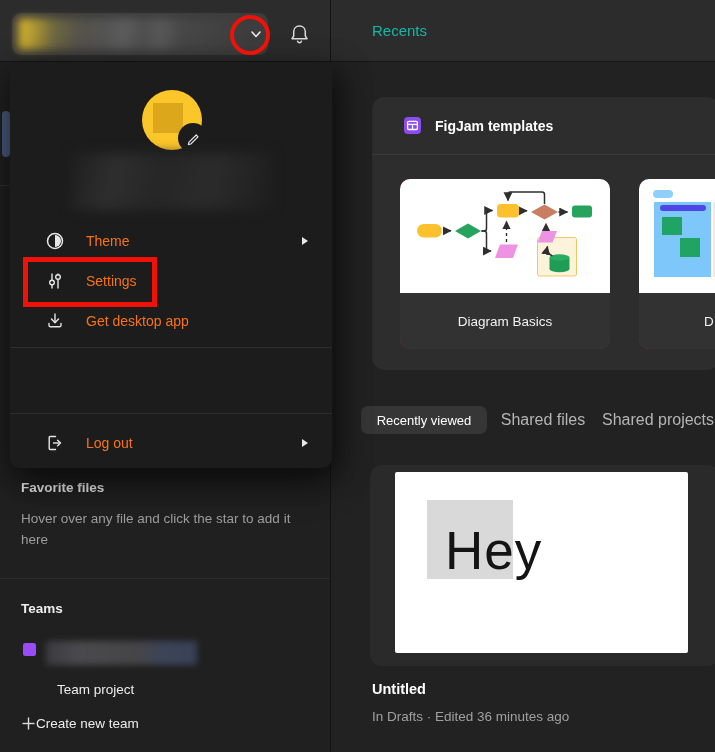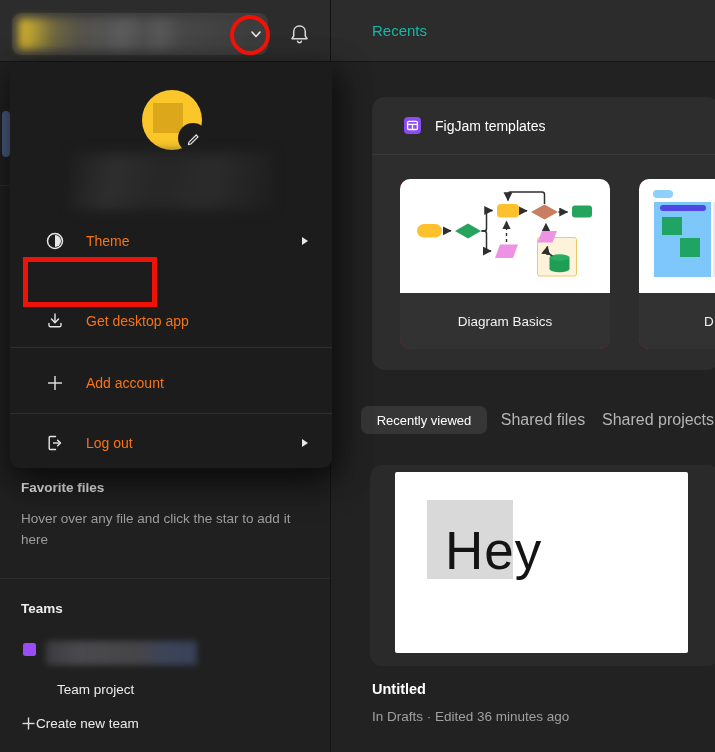--- a/index.html
+++ b/index.html
@@ -60,21 +60,21 @@
   .submenu-arrow { position:absolute; right:24px; width:0; height:0;
     border-left:6px solid #e8e8e8; border-top:4.5px solid transparent; border-bottom:4.5px solid transparent; }
 
   
   .annot-rect { position:absolute; left:23px; top:257px; width:134px; height:50px; border:5px solid #ee1208; z-index:20; }
   .annot-circle { position:absolute; left:230px; top:15px; width:40px; height:40px; border:4.5px solid #ee1208; border-radius:50%; z-index:20; }
 
   
   .banner { position:absolute; left:372px; top:97px; width:348px; height:273px; background:#2d2d2d; border-radius:13px; z-index:2; }
   .banner-header { position:absolute; left:0; top:0; width:100%; height:58px; display:flex; align-items:center; padding-left:32px; gap:14px; border-bottom:1px solid #3a3a3a; }
-  .banner-title { font-size:14px; font-weight:400; color:#ffffff; }
+  .banner-title { font-size:14px; font-weight:700; color:#ffffff; }
   .tcard { position:absolute; top:82px; width:210px; height:170px; border-radius:10px; overflow:hidden; background:#be185d; }
   .tcard-1 { left:28px; } .tcard-2 { left:267px; }
   .tthumb { position:absolute; left:0; top:0; width:210px; height:114px; background:#ffffff; }
   .tfooter { position:absolute; left:0; top:114px; width:210px; height:56px; background:#323232;
     display:flex; align-items:center; justify-content:center; font-size:13.5px; color:#f2f2f2; }
   .tfooter-left { justify-content:flex-start; padding-left:65px; }
   
   .c2-pill { position:absolute; left:14px; top:11px; width:20px; height:8px; border-radius:4px; background:#8ed0fa; }
   .c2-panel { position:absolute; left:15px; top:23px; width:57px; height:75px; background:#7ec7fa; }
   .c2-bar { position:absolute; left:6px; top:3px; width:46px; height:6px; border-radius:3px; background:#4f46e5; }
@@ -147,39 +147,41 @@
 
   <div class="menu-item mi-theme">
     <svg class="mi-icon" viewBox="0 0 20 20">
       <circle cx="10" cy="10" r="7.5" fill="none" stroke="#e6e6e6" stroke-width="1.5"></circle>
       <path d="M10 4 A6 6 0 0 1 10 16 Z" fill="#e6e6e6"></path>
     </svg>
     <span class="mi-label">Theme</span>
     <span class="submenu-arrow"></span>
   </div>
 
+  <div class="menu-item mi-settings">
+    <svg class="mi-icon" viewBox="0 0 20 20">
+      <line x1="7" y1="2.5" x2="7" y2="17.5" stroke="#e6e6e6" stroke-width="1.4"></line>
+      <line x1="13" y1="2.5" x2="13" y2="17.5" stroke="#e6e6e6" stroke-width="1.4"></line>
+      <circle cx="7" cy="11.5" r="2.3" fill="#1c1c1c" stroke="#e6e6e6" stroke-width="1.4"></circle>
+      <circle cx="13" cy="6" r="2.3" fill="#1c1c1c" stroke="#e6e6e6" stroke-width="1.4"></circle>
+    </svg>
+    <span class="mi-label">Settings</span>
+  </div>
 
   <div class="menu-item mi-getapp">
     <svg class="mi-icon" viewBox="0 0 20 20">
       <line x1="10" y1="2.5" x2="10" y2="11" stroke="#e6e6e6" stroke-width="1.4"></line>
       <polyline points="6.5,8 10,11.7 13.5,8" fill="none" stroke="#e6e6e6" stroke-width="1.4" stroke-linejoin="round" stroke-linecap="round"></polyline>
       <path d="M4 12.5 V14.2 Q4 15.8 5.6 15.8 H14.4 Q16 15.8 16 14.2 V12.5" fill="none" stroke="#e6e6e6" stroke-width="1.4" stroke-linecap="round"></path>
     </svg>
     <span class="mi-label">Get desktop app</span>
   </div>
 
   <div class="menu-divider md-1"></div>
 
-  <div class="menu-item mi-addaccount">
-    <svg class="mi-icon" viewBox="0 0 20 20">
-      <line x1="10" y1="3" x2="10" y2="17" stroke="#e6e6e6" stroke-width="1.4"></line>
-      <line x1="3" y1="10" x2="17" y2="10" stroke="#e6e6e6" stroke-width="1.4"></line>
-    </svg>
-    <span class="mi-label">Add account</span>
-  </div>
 
   <div class="menu-divider md-2"></div>
 
   <div class="menu-item mi-logout">
     <svg class="mi-icon" viewBox="0 0 20 20">
       <path d="M10.5 3.5 H5.2 Q4.2 3.5 4.2 4.5 V15.5 Q4.2 16.5 5.2 16.5 H10.5" fill="none" stroke="#e6e6e6" stroke-width="1.4" stroke-linecap="round"></path>
       <line x1="8" y1="10" x2="15.3" y2="10" stroke="#e6e6e6" stroke-width="1.4"></line>
       <polyline points="12.6,7.2 15.5,10 12.6,12.8" fill="none" stroke="#e6e6e6" stroke-width="1.4" stroke-linejoin="round" stroke-linecap="round"></polyline>
     </svg>
     <span class="mi-label">Log out</span>

